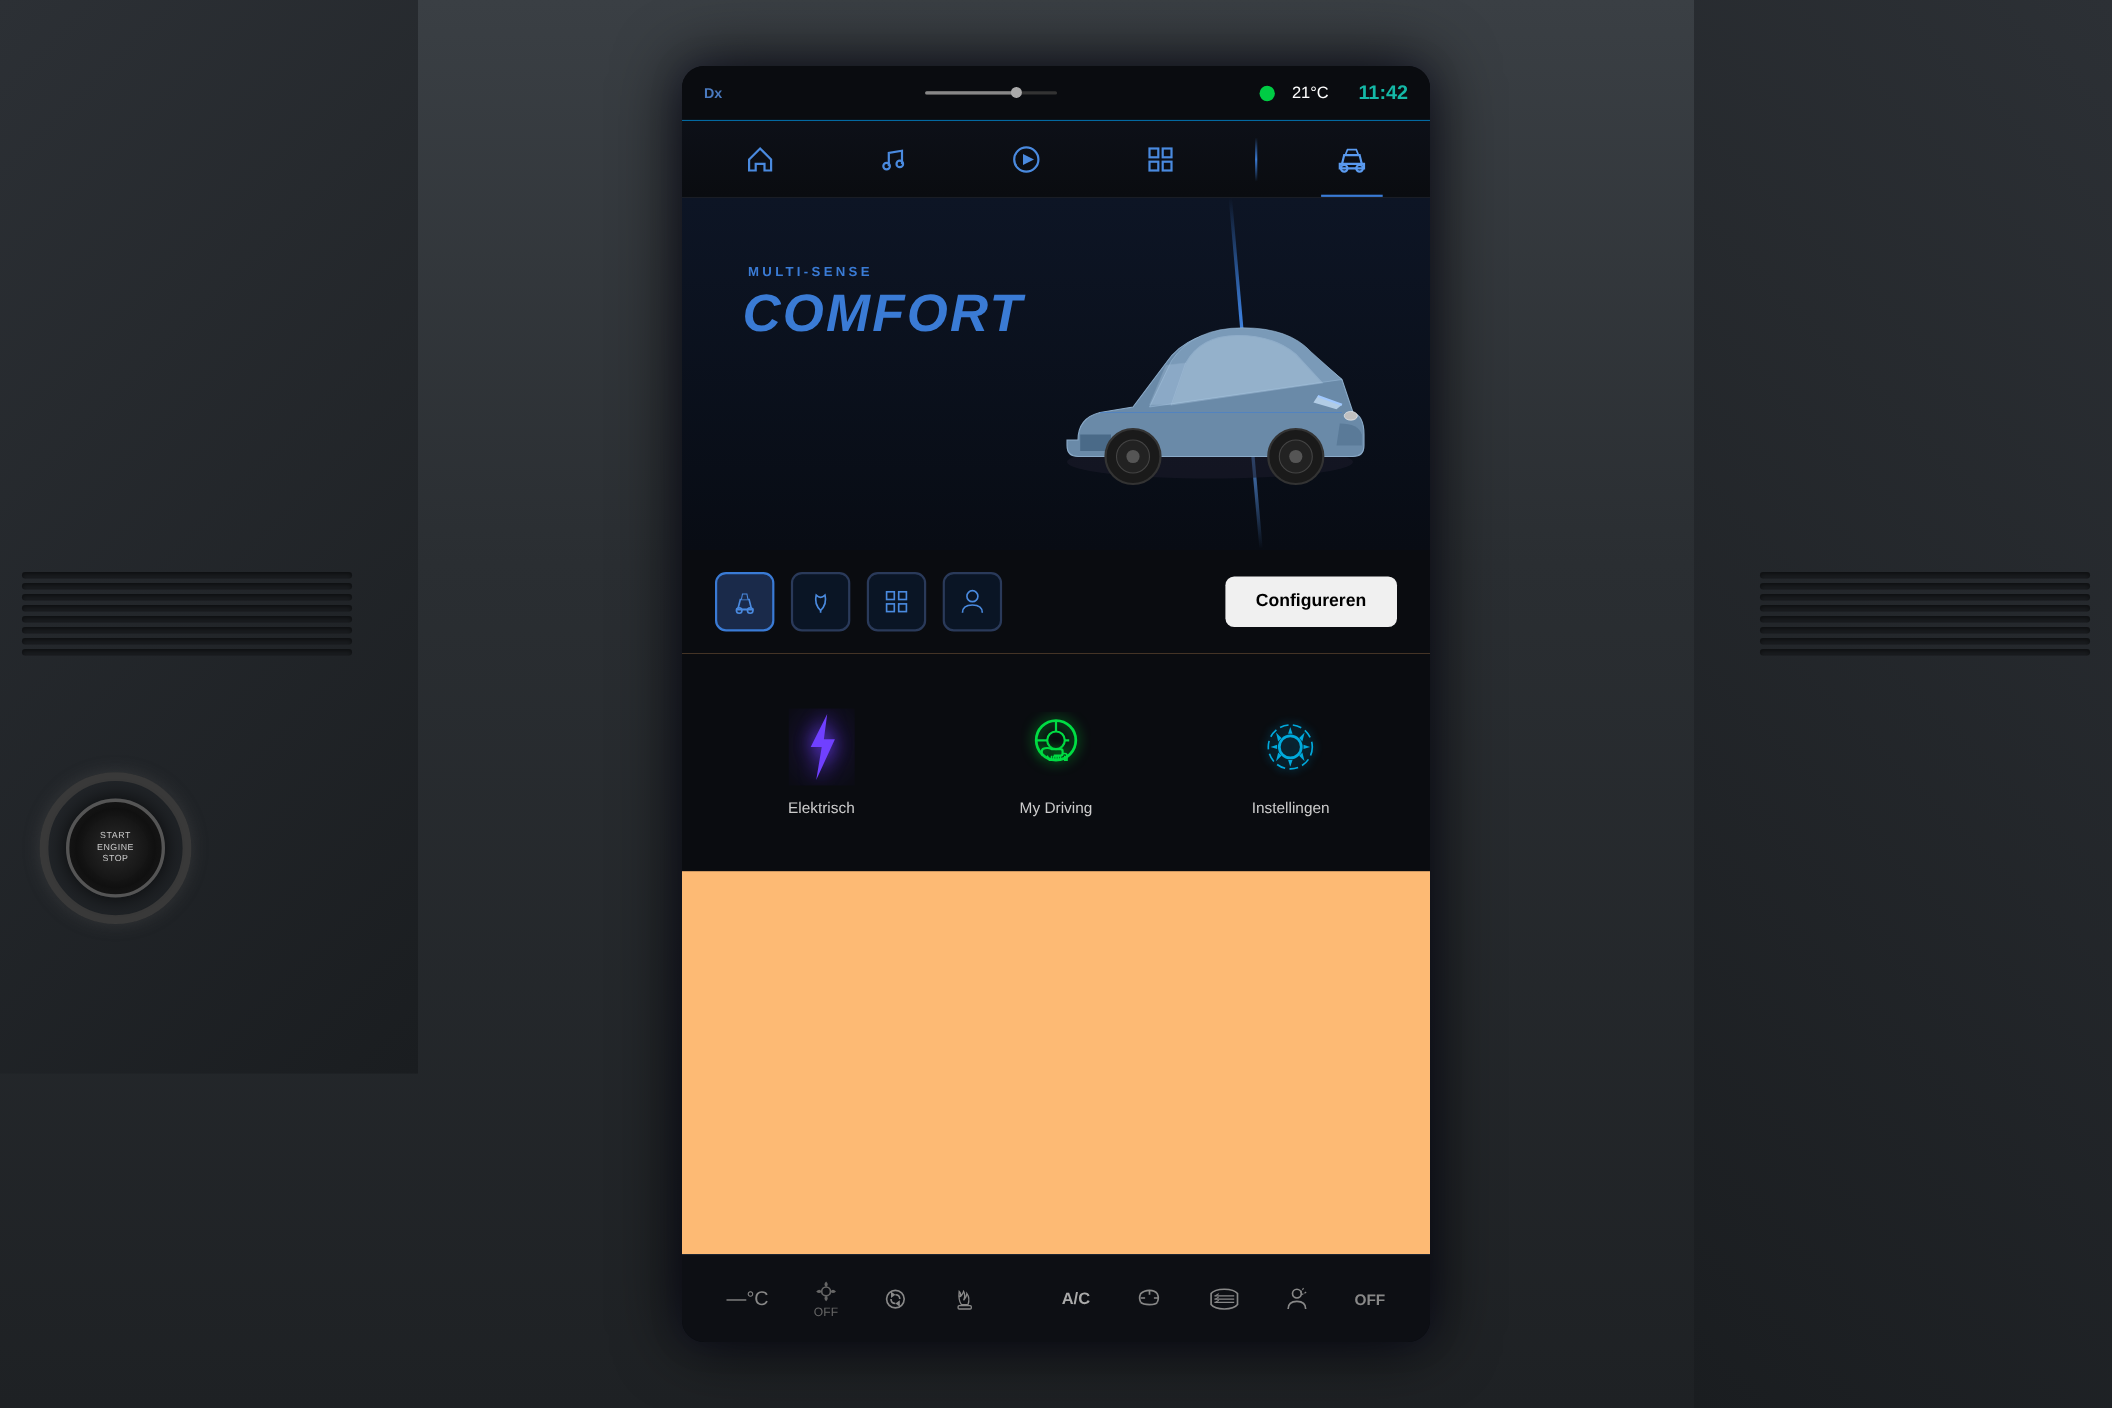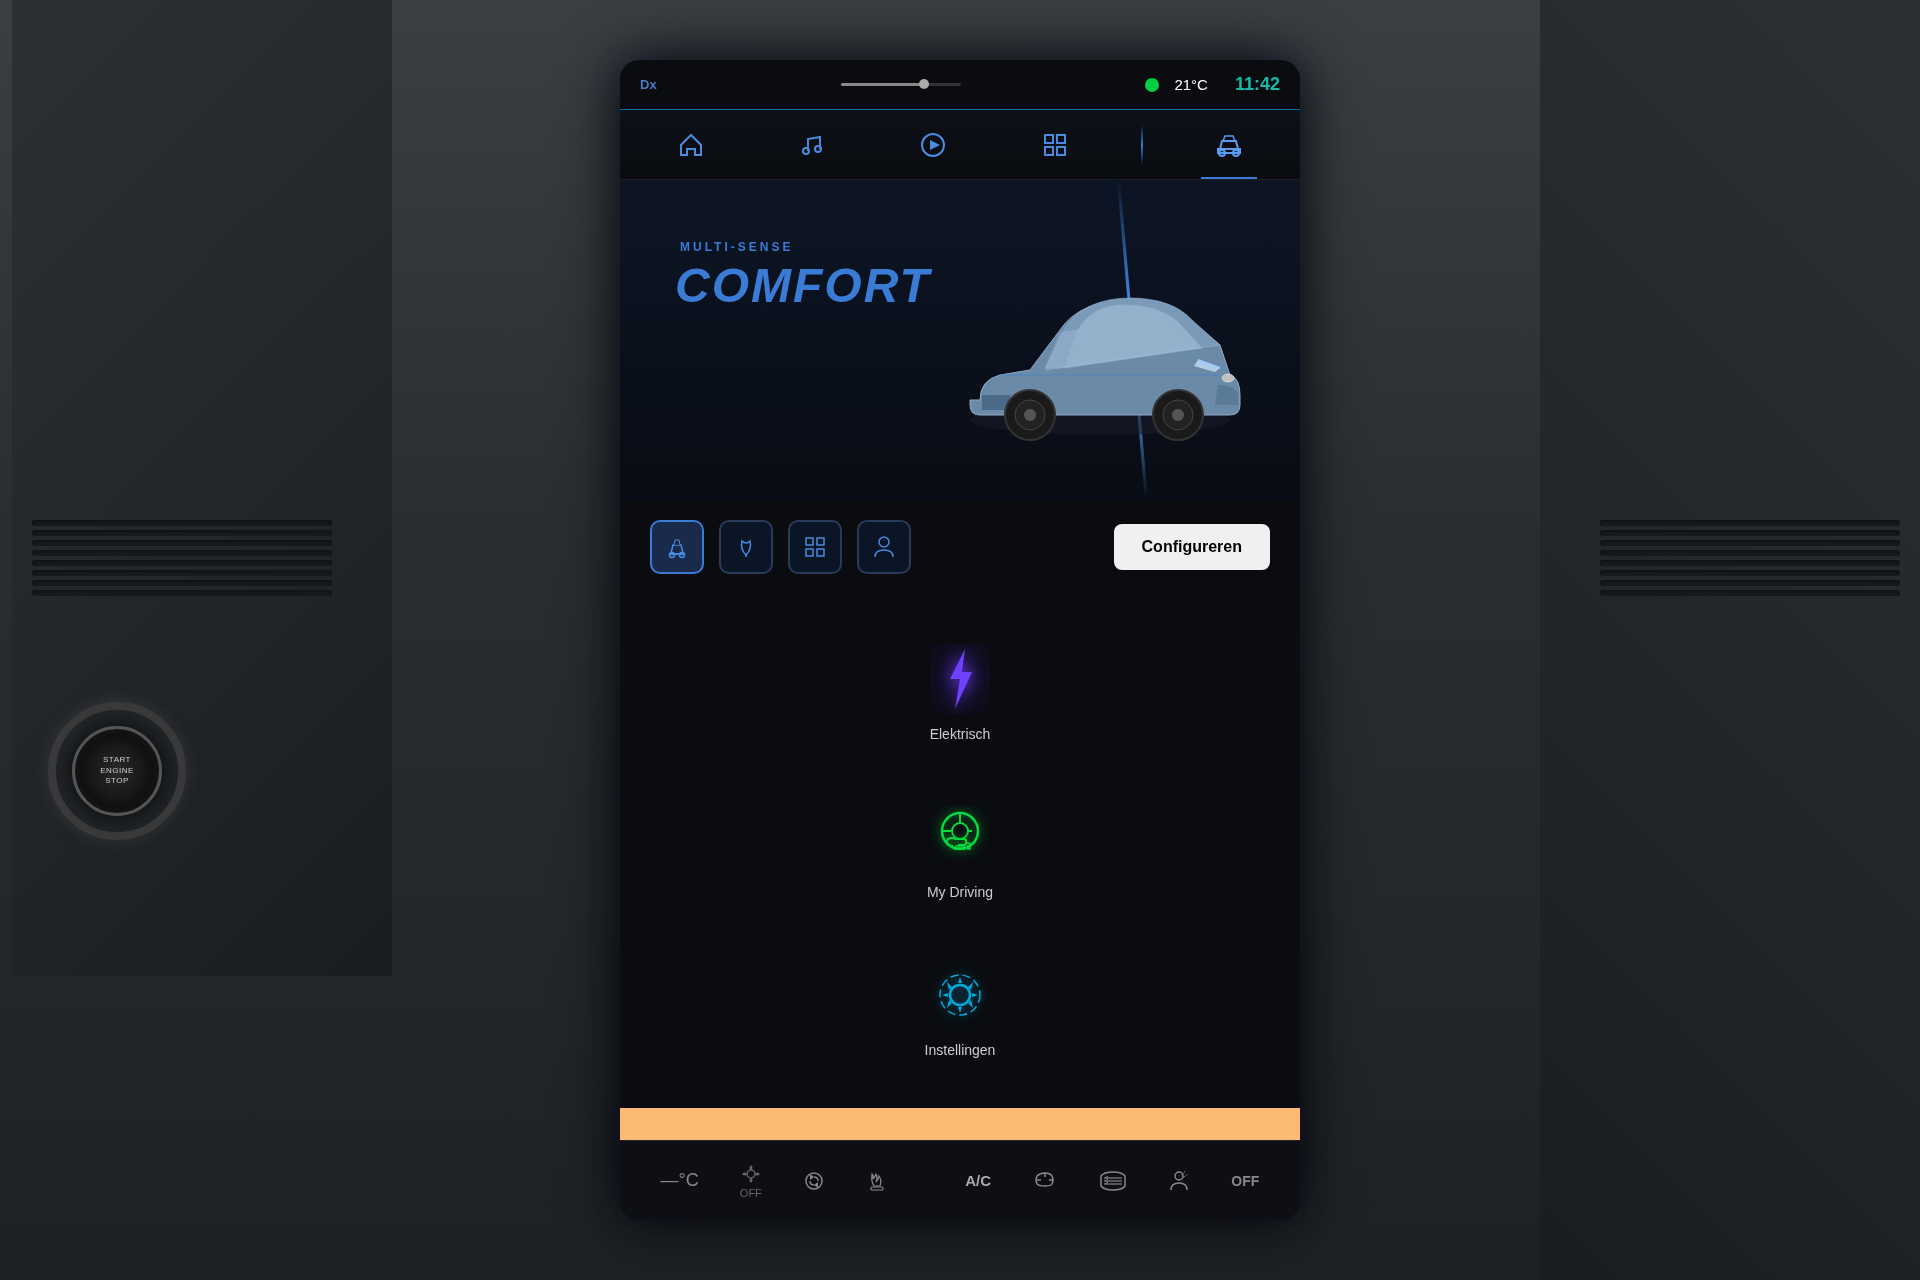--- a/index.html
+++ b/index.html
@@ -20,21 +20,21 @@
       background: linear-gradient(180deg, #3a3f44 0%, #2a2e32 40%, #1e2124 100%);
       display: flex;
       align-items: center;
       justify-content: center;
       position: relative;
     }
 
     
     .dashboard-left {
       position: absolute;
-      left: 12px;
+      left: 0;
       top: 0;
       width: 380px;
       height: 976px;
       background: linear-gradient(135deg, #2c3035 0%, #1a1d20 100%);
     }
     .dashboard-right {
       position: absolute;
       right: 0;
       top: 0;
       width: 380px;
@@ -308,21 +308,21 @@
       border-radius: 8px;
       font-size: 16px;
       font-weight: 600;
       cursor: pointer;
       border: none;
     }
 
     
     .menu-grid {
       display: grid;
-      grid-template-columns: repeat(1, 1fr);
+      grid-template-columns: repeat(3, 1fr);
       gap: 0;
       padding: 20px 20px;
       background: #0a0c10;
     }
 
     .menu-item {
       display: flex;
       flex-direction: column;
       align-items: center;
       justify-content: center;

